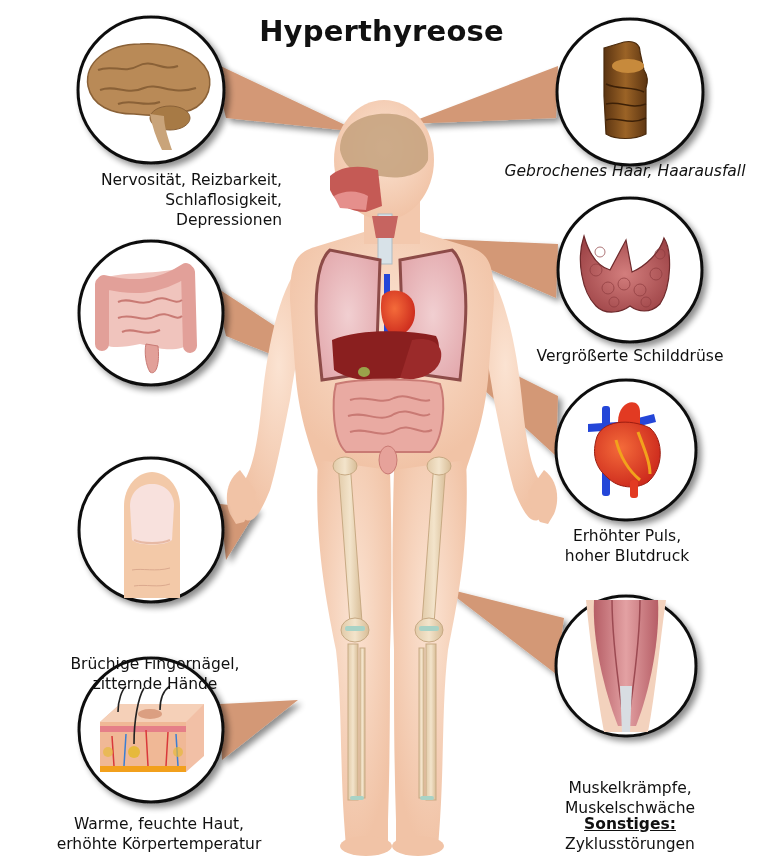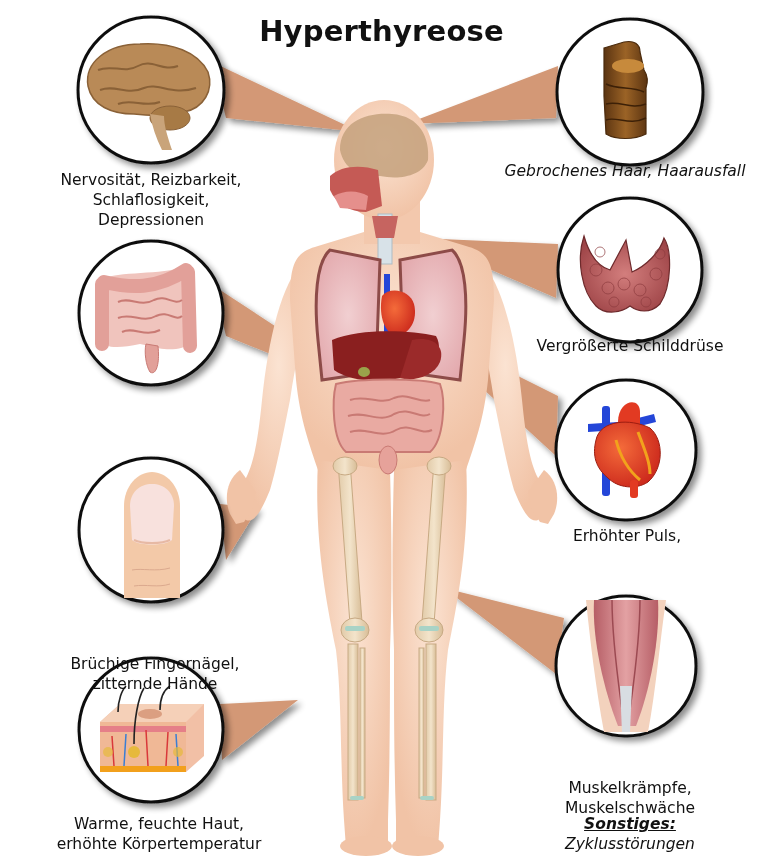--- a/index.html
+++ b/index.html
@@ -230,52 +230,53 @@
       <path d="M112,736 L114,766 M146,730 L148,766 M168,732 L166,766" stroke="#d9383a" stroke-width="1.5"></path>
       <path d="M126,734 L124,766 M176,734 L178,766" stroke="#3a7ed4" stroke-width="1.5"></path>
       <circle cx="134" cy="752" r="6" fill="#e6b93c"></circle>
       <circle cx="108" cy="752" r="5" fill="#e6b93c" opacity="0.7"></circle>
       <circle cx="178" cy="752" r="5" fill="#e6b93c" opacity="0.7"></circle>
       <path d="M134,744 C134,720 138,698 144,688 M118,712 C118,700 122,690 126,686 M160,710 C160,698 164,690 170,686" stroke="#222" stroke-width="1.6" fill="none"></path>
       <ellipse cx="150" cy="714" rx="12" ry="5" fill="#d08a6a" opacity="0.7"></ellipse>
     </g>
   </svg>
 
-  <div class="caption" style="left:20px; top:170px; width:262px;">
+  <div class="caption" style="left:20px; top:170px; width:262px;text-align:right;">
     <span class="ln">Nervosität, Reizbarkeit,</span>
     <span class="ln">Schlaflosigkeit,</span>
     <span class="ln">Depressionen</span>
   </div>
 
   <div class="caption" style="left:486px; top:161px; width:278px;font-style:italic;">
     <span class="ln">Gebrochenes Haar, Haarausfall</span>
   </div>
 
-  <div class="caption" style="left:506px; top:336px; width:248px;text-align:center;">
+  <div class="caption" style="left:506px; top:346px; width:248px;text-align:center;">
     <span class="ln">Vergrößerte Schilddrüse</span>
   </div>
 
 
   <div class="caption" style="left:496px; top:526px; width:262px;">
     <span class="ln">Erhöhter Puls,</span>
+    <span class="ln">hoher Blutdruck</span>
   </div>
 
   <div class="caption" style="left:30px; top:612px; width:250px;margin-top:42px;">
     <span class="ln">Brüchige Fingernägel,</span>
     <span class="ln">zitternde Hände</span>
   </div>
 
   <div class="caption" style="left:520px; top:746px; width:220px;margin-top:32px;">
     <span class="ln">Muskelkrämpfe,</span>
     <span class="ln">Muskelschwäche</span>
   </div>
 
   <div class="caption" style="left:14px; top:814px; width:290px;">
     <span class="ln">Warme, feuchte Haut,</span>
     <span class="ln">erhöhte Körpertemperatur</span>
   </div>
 
-  <div class="caption" style="left:520px; top:814px; width:220px;font-style:italic;">
+  <div class="caption" style="left:520px; top:814px; width:220px;">
     <span class="misc-head">Sonstiges:</span>
     <span class="ln">Zyklusstörungen</span>
   </div>
 
 </div>
 
 </body></html>

